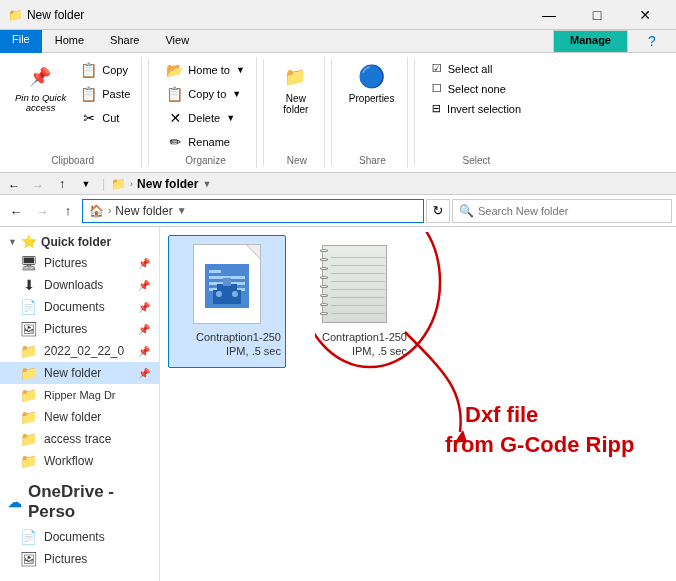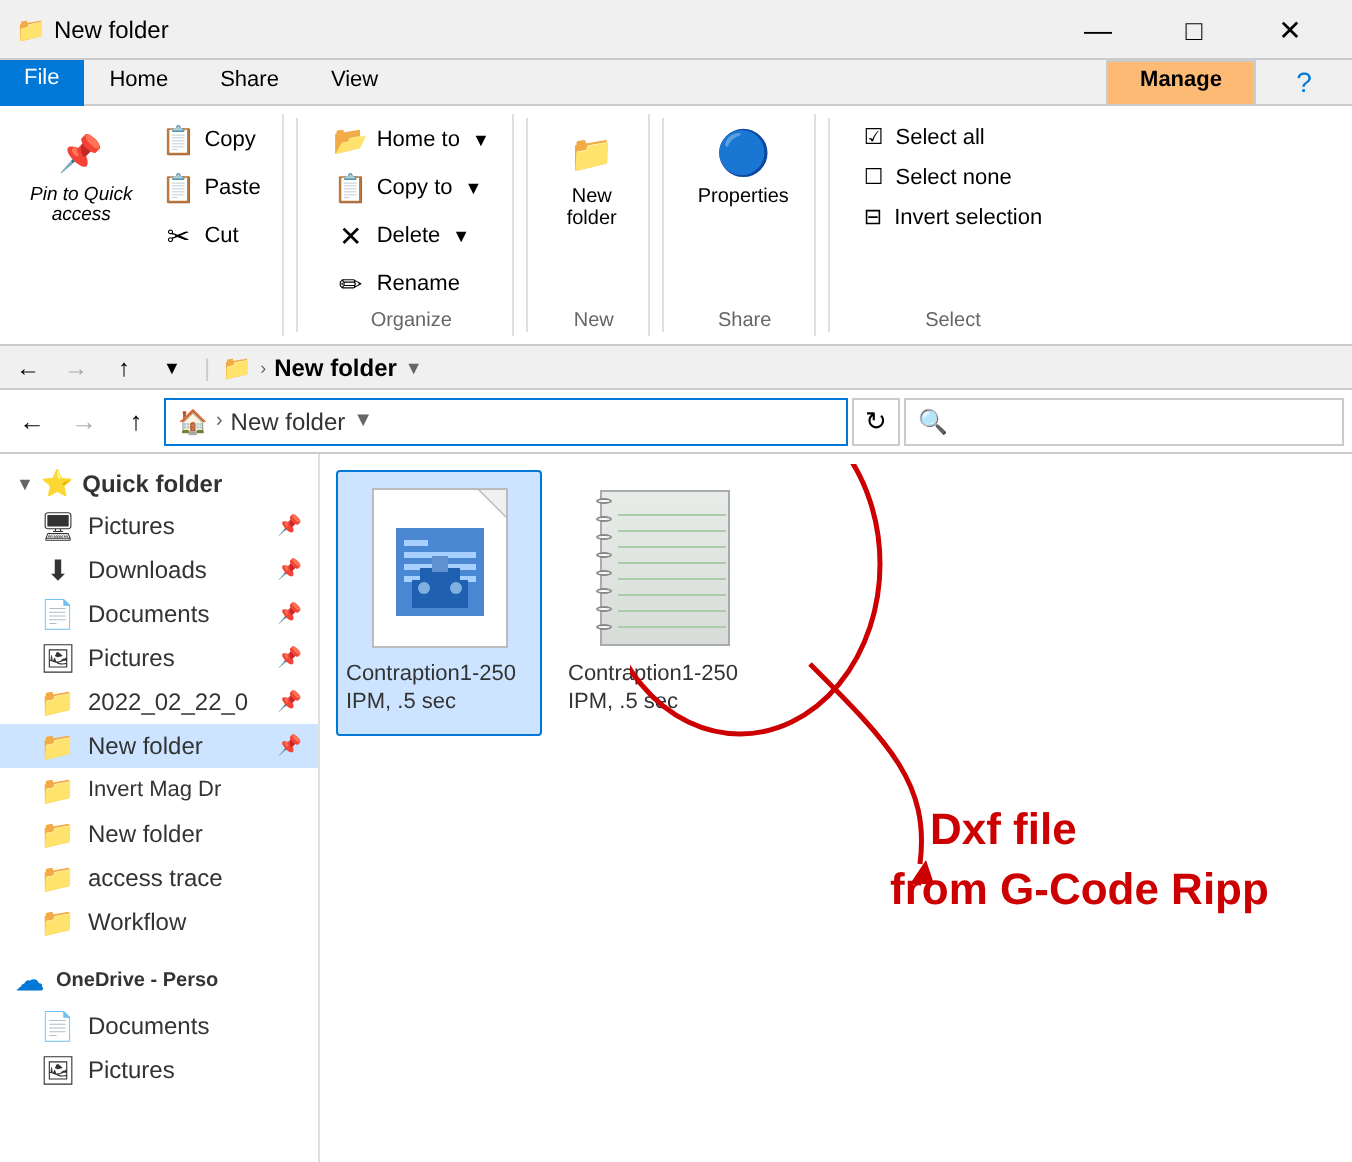--- a/index.html
+++ b/index.html
@@ -199,26 +199,26 @@
       display: flex;
       flex-wrap: wrap;
       align-content: flex-start;
       gap: 8px;
       position: relative;
     }
     .file-item {
       display: flex;
       flex-direction: column;
       align-items: center;
-      width: 103px;
+      width: 118px;
       padding: 8px 4px;
       cursor: pointer;
       border: 1px solid transparent;
       border-radius: 2px;
-      text-align: left;
+      text-align: right;
     }
     .file-item.selected { background: #cce4ff; border-color: #0078d7; }
     .file-icon { width: 80px; height: 80px; display: flex; align-items: center; justify-content: center; margin-bottom: 6px; position: relative; }
     .file-name { font-size: 11px; color: #333; word-break: break-word; line-height: 1.3; }
 
     .ribbon-divider { width: 1px; background: #e0e0e0; margin: 2px 4px; align-self: stretch; }
 
     
     .svg-arrow {
       position: absolute;
@@ -242,21 +242,21 @@
     <button class="title-bar-btn close">✕</button>
   </div>
 </div>
 
 <div style="display:flex; background:#f0f0f0; border-bottom:1px solid #ccc;">
   <div class="ribbon-tab active" style="background:#0078d7;color:white;padding:3px 12px;font-size:11px;cursor:pointer;border:none;">File</div>
   <div class="ribbon-tab">Home</div>
   <div class="ribbon-tab">Share</div>
   <div class="ribbon-tab">View</div>
   <div style="flex:1;"></div>
-  <div class="ribbon-tab manage" style="background:#fdba74;padding:3px 16px;font-size:11px;cursor:pointer;border:1px solid #ccc;border-bottom:none;font-weight:600;">Manage</div>
+  <div class="ribbon-tab manage" style="background:#14b8a6;padding:3px 16px;font-size:11px;cursor:pointer;border:1px solid #ccc;border-bottom:none;font-weight:600;">Manage</div>
   <div style="width:48px;height:22px;display:flex;align-items:center;justify-content:center;font-size:14px;color:#0078d7;cursor:pointer;">?</div>
 </div>
 
 <div class="ribbon-content" style="background:white;border-bottom:1px solid #ccc;padding:4px;display:flex;align-items:stretch;min-height:80px;">
 
   <div class="ribbon-group">
     <div class="ribbon-buttons">
       <div class="ribbon-btn" style="min-width:48px;">
         <div class="ribbon-btn-icon">📌</div>
         <div class="ribbon-btn-label" style="font-size:9.5px;line-height:1.1;font-style:italic;">Pin to Quick<br>access</div>
@@ -269,20 +269,21 @@
         <div class="ribbon-small-btn">
           <span class="ribbon-small-btn-icon">📋</span>
           <span>Paste</span>
         </div>
         <div class="ribbon-small-btn">
           <span class="ribbon-small-btn-icon">✂</span>
           <span>Cut</span>
         </div>
       </div>
     </div>
+    <div class="ribbon-group-label">Clipboard</div>
   </div>
 
   <div class="ribbon-divider"></div>
 
   <div class="ribbon-group">
     <div class="ribbon-buttons">
       <div style="display:flex;flex-direction:column;gap:2px;">
         <div class="ribbon-small-btn">
           <span class="ribbon-small-btn-icon">📂</span>
           <span>Home to</span>
@@ -370,20 +371,21 @@
   <button class="nav-btn">↑</button>
   <div class="address-path">
     <span style="font-size:12px;">🏠</span>
     <span class="path-sep">›</span>
     <span class="path-segment">New folder</span>
     <span class="path-chevron">▼</span>
   </div>
   <button class="refresh-btn">↻</button>
   <div class="search-box">
     <span style="color:#999;font-size:12px;">🔍</span>
+    <input type="text" placeholder="Search New folder" style="">
   </div>
 </div>
 
 <div class="main-area">
 
   <div class="sidebar">
     <div class="sidebar-section-header">
       <span style="font-size:9px;color:#666;">▼</span>
       <span style="color:#0078d7;font-size:13px;">⭐</span>
       <span>Quick folder</span>
@@ -414,38 +416,38 @@
       <span>2022_02_22_0</span>
       <span class="pin-icon">📌</span>
     </div>
     <div class="sidebar-item active">
       <span class="sidebar-icon">📁</span>
       <span>New folder</span>
       <span class="pin-icon">📌</span>
     </div>
     <div class="sidebar-item">
       <span class="sidebar-icon">📁</span>
-      <span style="font-size:11px;">Invert Mag Dr</span>
+      <span style="font-size:11px;">Ripper Mag Dr</span>
     </div>
     <div class="sidebar-item">
       <span class="sidebar-icon">📁</span>
       <span>New folder</span>
     </div>
     <div class="sidebar-item">
       <span class="sidebar-icon">📁</span>
       <span>access trace</span>
     </div>
     <div class="sidebar-item">
       <span class="sidebar-icon">📁</span>
       <span>Workflow</span>
     </div>
 
     <div class="cloud-item" style="margin-top:6px;">
       <span style="color:#0078d7;font-size:14px;">☁</span>
-      <span style="font-size:10px;">OneDrive - Perso</span>
+      <span style="font-size:17px;">OneDrive - Perso</span>
     </div>
     <div class="sidebar-item">
       <span class="sidebar-icon">📄</span>
       <span>Documents</span>
     </div>
     <div class="sidebar-item">
       <span class="sidebar-icon">🖼</span>
       <span>Pictures</span>
     </div>
   </div>

